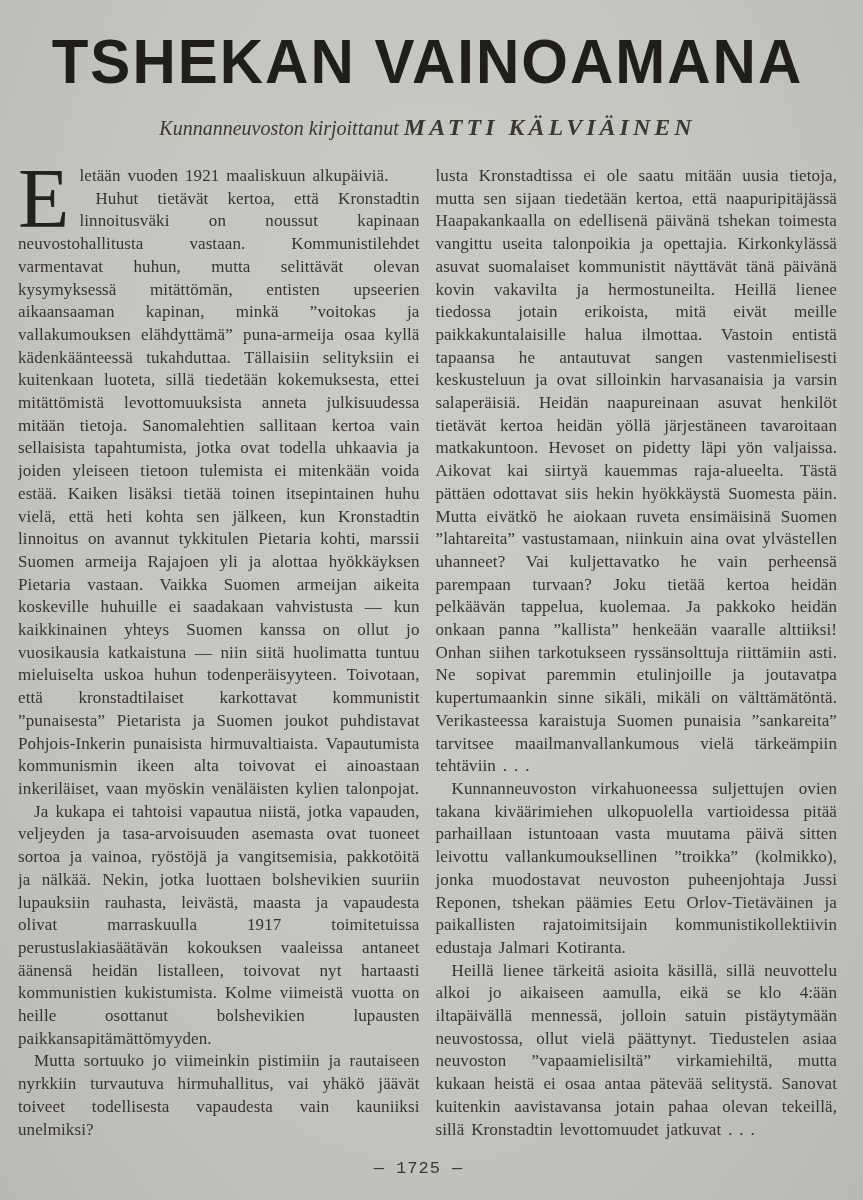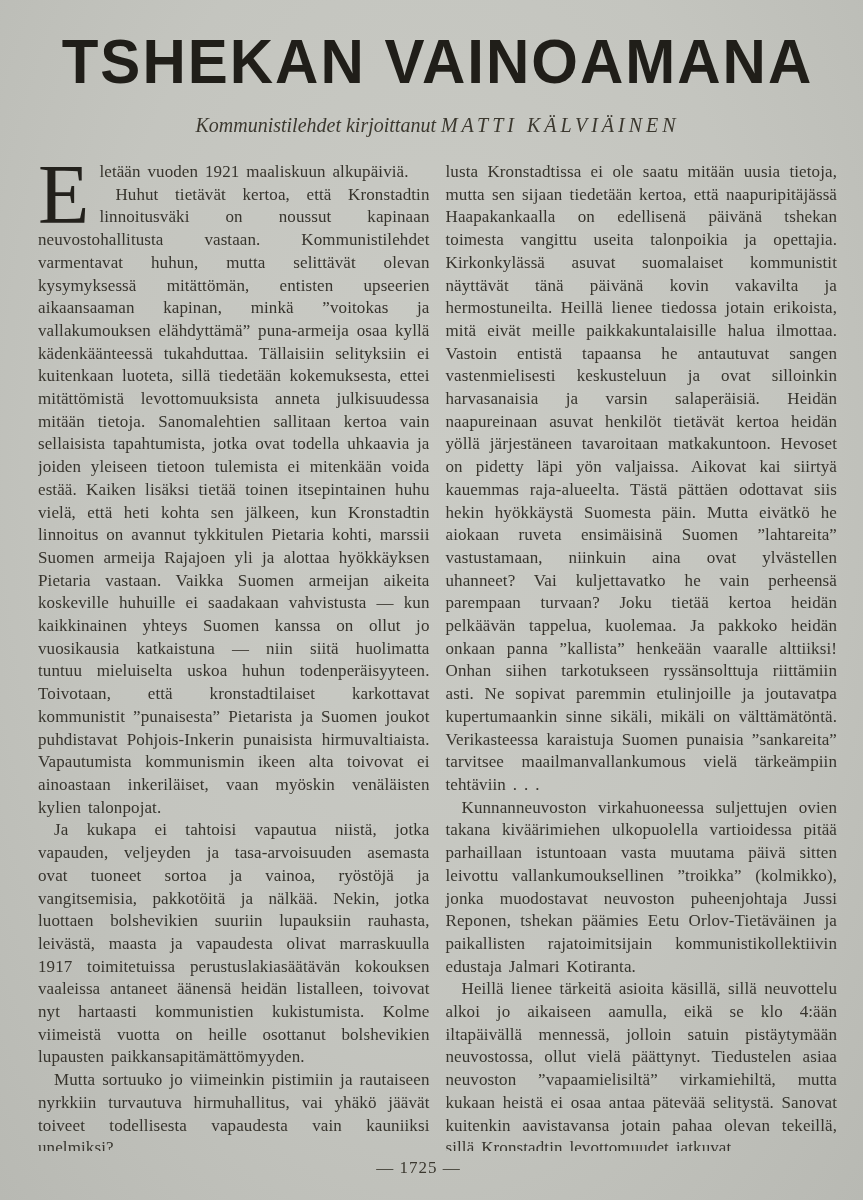--- a/index.html
+++ b/index.html
@@ -12,21 +12,21 @@
     overflow: hidden;
     background: radial-gradient(ellipse at 50% 38%, #cacbc5 0%, #c4c5bf 55%, #b8b9b3 100%);
     font-family: "Liberation Serif", "DejaVu Serif", serif;
     color: #37342d;
     position: relative;
   }
   .page {
     width: 863px;
     height: 1200px;
     box-sizing: border-box;
-    padding: 26px 26px 0 38px;
+    padding: 26px 26px 0 18px;
     position: relative;
   }
   .masthead {
     text-align: center;
   }
   .title {
     font-family: "Liberation Sans", "DejaVu Sans", sans-serif;
     font-weight: 800;
     font-size: 60px;
     letter-spacing: 2px;
@@ -37,21 +37,22 @@
     white-space: nowrap;
   }
   .byline {
     margin-top: 22px;
     font-style: italic;
     font-size: 20px;
     color: #3b382f;
   }
   .byline .author {
     letter-spacing: 4px;
-    font-size: 20px;
+    font-size: 24px;
+    font-weight: bold;
   }
   .columns {
     display: flex;
     gap: 16px;
     margin-top: 24px;
     height: 990px;
     overflow: hidden;
   }
   .column {
     flex: 1 1 0;
@@ -79,30 +80,31 @@
   }
   .footer {
     position: absolute;
     left: 0;
     right: 26px;
     bottom: 22px;
     text-align: center;
     font-size: 17px;
     letter-spacing: 1px;
     color: #3b382f;
+    font-family: Liberation Mono, monospace;
   }
 </style>
 </head>
 <body>
 
 <div class="page">
 
   <div class="masthead">
     <h1 class="title">TSHEKAN VAINOAMANA</h1>
-    <div class="byline"><span>Kommunistilehdet kirjoittanut </span><span class="author">MATTI KÄLVIÄINEN</span></div>
+    <div class="byline"><span>Kunnanneuvoston kirjoittanut </span><span class="author">MATTI KÄLVIÄINEN</span></div>
   </div>
 
   <div class="columns">
     <div class="column">
         <p class="para noindent"><span class="dropcap">E</span>letään vuoden 1921 maaliskuun alkupäiviä.</p>
         <p class="para">Huhut tietävät kertoa, että Kronstadtin linnoitusväki on noussut kapinaan neuvostohallitusta vastaan. Kommunistilehdet varmentavat huhun, mutta selittävät olevan kysymyksessä mitättömän, entisten upseerien aikaansaaman kapinan, minkä ”voitokas ja vallakumouksen elähdyttämä” puna-armeija osaa kyllä kädenkäänteessä tukahduttaa. Tällaisiin selityksiin ei kuitenkaan luoteta, sillä tiedetään kokemuksesta, ettei mitättömistä levottomuuksista anneta julkisuudessa mitään tietoja. Sanomalehtien sallitaan kertoa vain sellaisista tapahtumista, jotka ovat todella uhkaavia ja joiden yleiseen tietoon tulemista ei mitenkään voida estää. Kaiken lisäksi tietää toinen itsepintainen huhu vielä, että heti kohta sen jälkeen, kun Kronstadtin linnoitus on avannut tykkitulen Pietaria kohti, marssii Suomen armeija Rajajoen yli ja alottaa hyökkäyksen Pietaria vastaan. Vaikka Suomen armeijan aikeita koskeville huhuille ei saadakaan vahvistusta — kun kaikkinainen yhteys Suomen kanssa on ollut jo vuosikausia katkaistuna — niin siitä huolimatta tuntuu mieluiselta uskoa huhun todenperäisyyteen. Toivotaan, että kronstadtilaiset karkottavat kommunistit ”punaisesta” Pietarista ja Suomen joukot puhdistavat Pohjois-Inkerin punaisista hirmuvaltiaista. Vapautumista kommunismin ikeen alta toivovat ei ainoastaan inkeriläiset, vaan myöskin venäläisten kylien talonpojat.</p>
         <p class="para">Ja kukapa ei tahtoisi vapautua niistä, jotka vapauden, veljeyden ja tasa-arvoisuuden asemasta ovat tuoneet sortoa ja vainoa, ryöstöjä ja vangitsemisia, pakkotöitä ja nälkää. Nekin, jotka luottaen bolshevikien suuriin lupauksiin rauhasta, leivästä, maasta ja vapaudesta olivat marraskuulla 1917 toimitetuissa perustuslakiasäätävän kokouksen vaaleissa antaneet äänensä heidän listalleen, toivovat nyt hartaasti kommunistien kukistumista. Kolme viimeistä vuotta on heille osottanut bolshevikien lupausten paikkansapitämättömyyden.</p>
         <p class="para">Mutta sortuuko jo viimeinkin pistimiin ja rautaiseen nyrkkiin turvautuva hirmuhallitus, vai yhäkö jäävät toiveet todellisesta vapaudesta vain kauniiksi unelmiksi?</p>
       </div>
     <div class="column">

